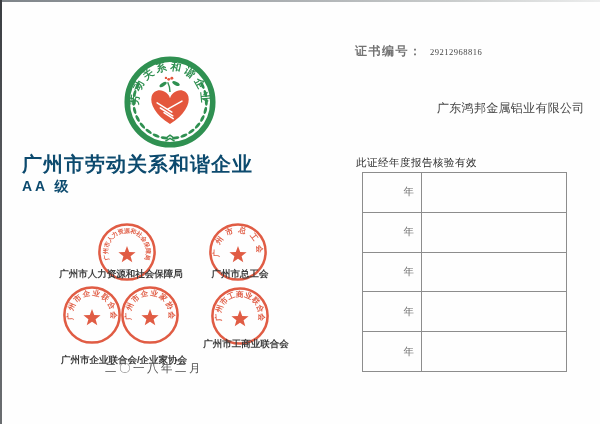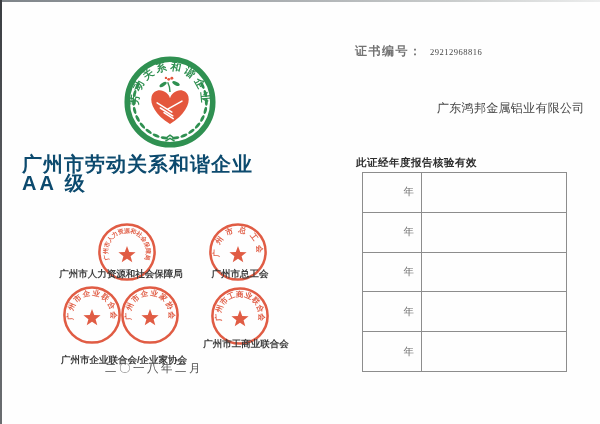--- a/index.html
+++ b/index.html
@@ -13,21 +13,21 @@
   
   .edge-top{position:absolute;left:0;top:0;width:100%;height:2px;
     background:linear-gradient(to right,#7e8489,#a9adb0 45%,#c9cccc 75%,#eceded);}
   .edge-left{position:absolute;left:0;top:0;width:2px;height:100%;
     background:linear-gradient(to bottom,#3a3d41,#55585c 40%,#6a6d70);}
   .abs{position:absolute;}
   
   .emblem{left:124px;top:56px;width:92px;height:92px;}
   .title-line{left:22px;width:300px;text-align:left;font-weight:bold;color:#0c4a6e;white-space:nowrap;}
   .title-1{top:151px;font-size:20px;letter-spacing:1px;}
-  .title-2{top:170px;font-size:20px;letter-spacing:3px;}
+  .title-2{top:178px;font-size:14px;letter-spacing:3px;}
   .stamp-slot{width:60px;height:60px;opacity:.92;}
   .stamp-1{left:97px;top:222px;}
   .stamp-2{left:208px;top:222px;}
   .stamp-3{left:62px;top:285px;}
   .stamp-4{left:120px;top:285px;}
   .stamp-5{left:210px;top:286px;}
   .slabel{font-size:9.5px;font-weight:bold;color:#3c3c3c;text-align:center;white-space:nowrap;}
   .slabel-1{left:54px;top:268px;width:134px;}
   .slabel-2{left:204px;top:268px;width:72px;}
   .slabel-3{left:50px;top:338px;width:148px;margin-top:16px;}
@@ -35,21 +35,21 @@
   .issue-date{left:105px;top:361px;width:150px;text-align:left;font-size:11.5px;
     color:#4f4f4f;letter-spacing:2.5px;}
   
   .r-label{font-weight:bold;color:#737373;font-size:12px;letter-spacing:1.5px;white-space:nowrap;text-align:center;}
   .cert-no-label{left:355px;top:43px;}
   .cert-no-value{left:430px;top:47px;font-family:"Liberation Serif", serif;
     font-size:8.5px;color:#454545;letter-spacing:.5px;}
   .seal-label{left:355px;top:96px;}
   .seal-value{left:437px;top:100px;font-family:Liberation Sans, sans-serif;
     font-size:12px;color:#454545;letter-spacing:.3px;text-align:center;}
-  .validity-heading{left:356px;top:156px;font-weight:bold;color:#2e2e2e;font-size:10.5px;
+  .validity-heading{left:356px;top:156px;font-weight:normal;color:#2e2e2e;font-size:10.5px;
     letter-spacing:.5px;white-space:nowrap;}
   .validity-table{left:362px;top:172px;border-collapse:collapse;}
   .validity-table td{border:1px solid #8d8d8d;height:38.8px;padding:0;}
   .validity-table td.year-cell{width:51px;text-align:right;padding-right:7px;
     font-family:"Liberation Serif", serif;font-size:10.5px;color:#6b6b6b;}
   .validity-table td.blank-cell{width:144px;}
 </style>
 </head>
 <body>
 

